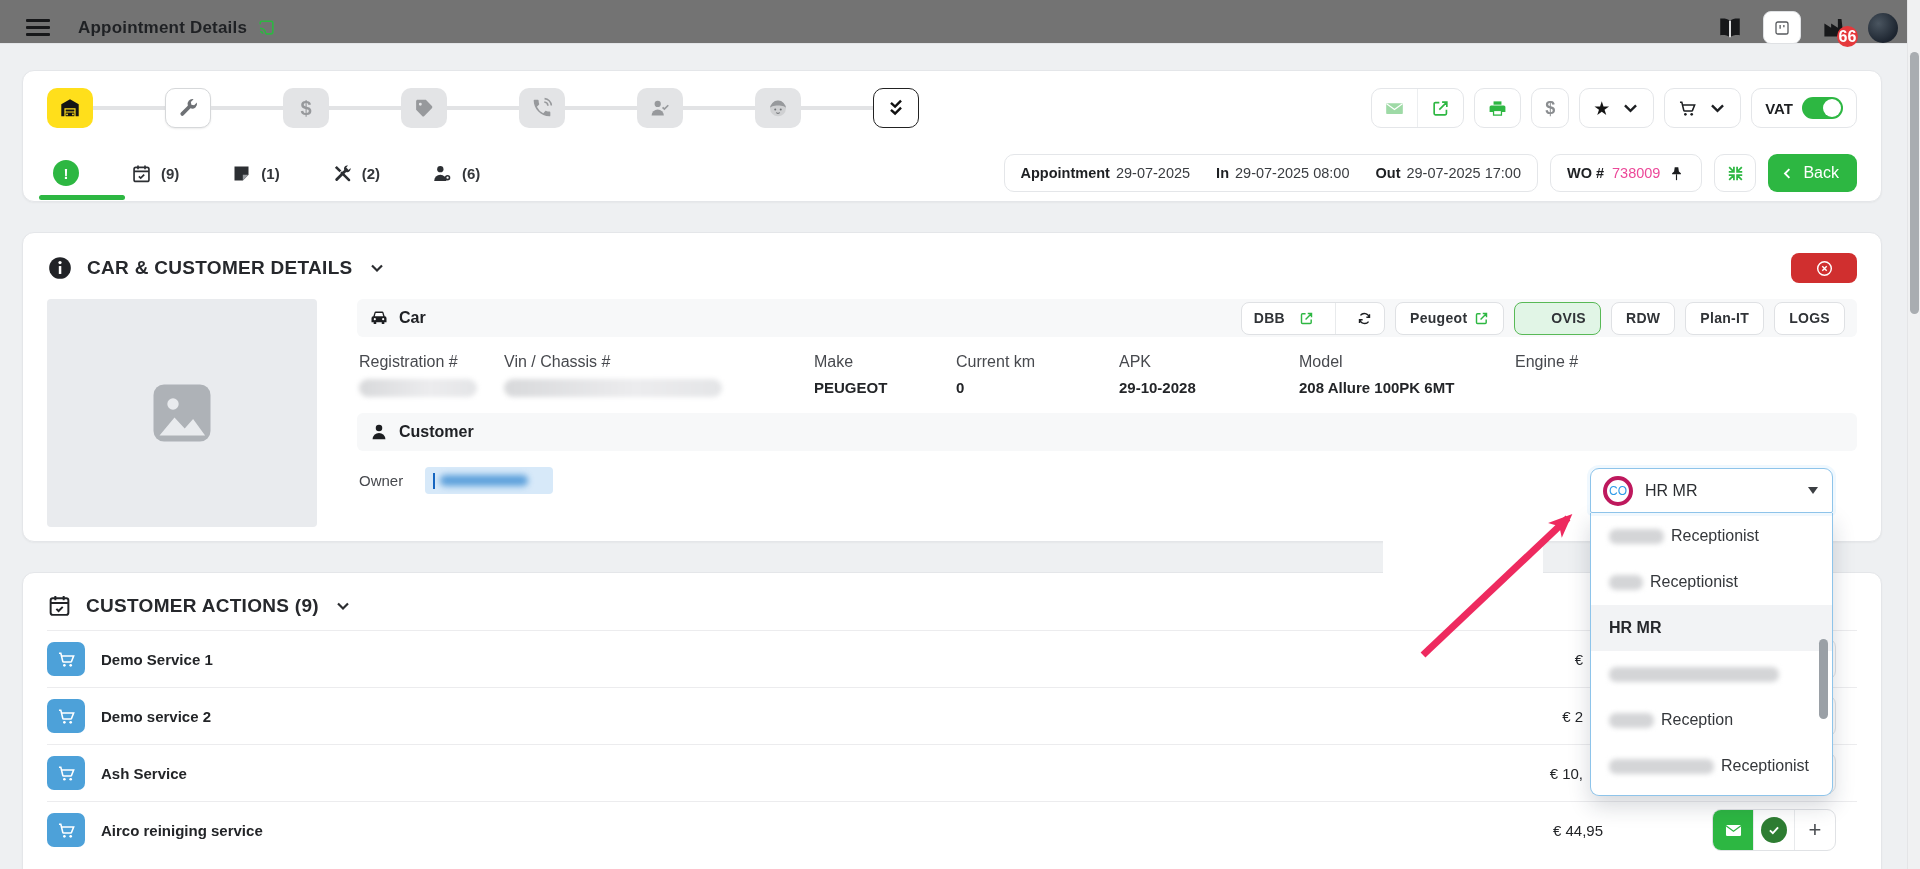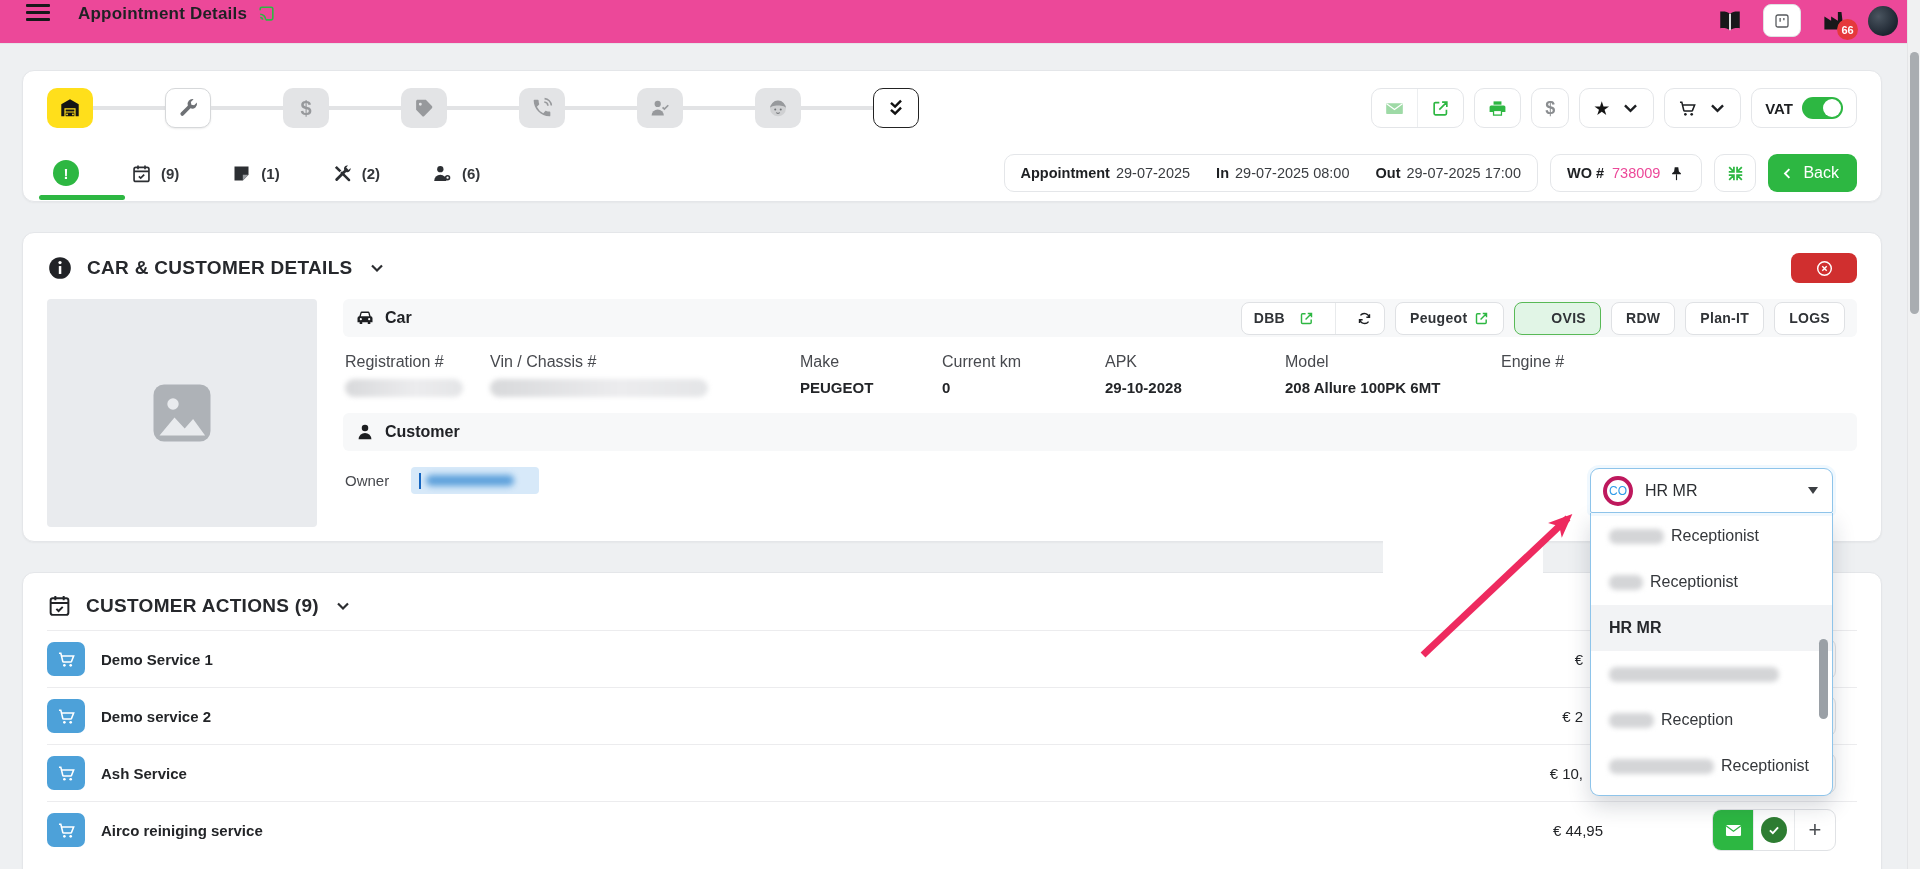--- a/index.html
+++ b/index.html
@@ -1,29 +1,29 @@
 <!DOCTYPE html>
 <html><head>
 <meta charset="utf-8">
 <style>
   * { margin:0; padding:0; box-sizing:border-box; }
   html,body { width:1920px; height:869px; overflow:hidden; }
   body { font-family:"Liberation Sans","DejaVu Sans",sans-serif; background:#eef0f2; color:#2f3237; position:relative; }
 
   
-  .topbar { height:44px; background:#ec4899; border-bottom:1px solid #e3e5e8; display:flex; align-items:flex-start; padding:4px 22px 0 26px; position:relative; z-index:5; }
+  .topbar { height:44px; background:#737373; border-bottom:1px solid #e3e5e8; display:flex; align-items:center; padding:12px 22px 0 26px; position:relative; z-index:5; }
   .hamburger { width:24px; display:flex; flex-direction:column; gap:4px; cursor:pointer; }
   .hamburger span { height:3px; background:#17181a; border-radius:1px; }
   .app-title { font-size:17px; font-weight:700; color:#1f2124; margin-left:28px; letter-spacing:.2px; }
   .cast { margin-left:10px; display:flex; align-items:center; }
   .topbar-right { margin-left:auto; display:flex; align-items:center; gap:20px; }
   .icon-btn { display:flex; align-items:center; justify-content:center; cursor:pointer; }
   .boxed-btn { width:38px; height:33px; border:1px solid #dfe1e4; border-radius:8px; background:#fff; }
   .badge-wrap { position:relative; }
-  .badge { position:absolute; right:-10px; bottom:-6px; background:#e5393c; color:#fff; font-size:11px; font-weight:700; min-width:21px; height:21px; border-radius:50%; display:flex; align-items:center; justify-content:center; }
+  .badge { position:absolute; right:-10px; bottom:-6px; background:#e5393c; color:#fff; font-size:16px; font-weight:700; min-width:21px; height:21px; border-radius:50%; display:flex; align-items:center; justify-content:center; }
   .avatar { width:30px; height:30px; border-radius:50%; background:radial-gradient(circle at 35% 35%, #4a5560, #1d2530 70%); }
 
   
   .content { padding:26px 38px 0 22px; }
   .card { background:#fff; border:1px solid #e4e6e9; border-radius:12px; box-shadow:0 1px 2px rgba(20,20,30,.04); }
   .card-stepper { height:132px; padding:0 24px; position:relative; margin-bottom:30px; }
 
   
   .stepper-row { height:74px; display:flex; align-items:center; }
   .steps { display:flex; align-items:center; }
@@ -68,21 +68,21 @@
   
   .card-details { height:310px; padding:20px 24px 24px; margin-bottom:30px; position:relative; }
   .sec-header { display:flex; align-items:center; gap:14px; }
   .sec-title { font-size:19px; font-weight:700; letter-spacing:.3px; color:#26282c; }
   .sec-chev { width:20px; height:20px; cursor:pointer; }
   .close-red { margin-left:auto; width:66px; height:30px; background:#d02f2f; border-radius:8px; display:flex; align-items:center; justify-content:center; cursor:pointer; }
   .close-red svg { width:19px; height:19px; }
 
   .details-body { display:flex; margin-top:16px; }
   .photo { width:270px; height:228px; background:#e9ebee; border-radius:4px; display:flex; align-items:center; justify-content:center; flex:0 0 auto; }
-  .car-panel { flex:1; margin-left:26px; }
+  .car-panel { flex:1; margin-left:40px; }
   .band { height:38px; background:#f7f8f9; border-radius:6px; display:flex; align-items:center; padding:0 12px; }
   .band-title { font-size:16px; font-weight:700; color:#202226; margin-left:10px; }
   .band svg.band-ic { width:20px; height:20px; }
   .car-btns { margin-left:auto; display:flex; align-items:center; gap:10px; }
   .cbtn { height:33px; border:1px solid #dfe1e4; border-radius:8px; background:#fff; display:flex; align-items:center; padding:0 14px; font-size:14px; font-weight:700; color:#303337; letter-spacing:.3px; cursor:pointer; gap:7px; }
   .cbtn svg { width:15px; height:15px; }
   .cbtn .seg-div { width:1px; height:100%; background:#e8eaec; margin:0 2px; }
   .cbtn.group { padding:0; }
   .cbtn.group .gseg { padding:0 12px; height:100%; display:flex; align-items:center; gap:14px; }
   .cbtn.ovis { background:#e1f5e6; border-color:#58b956;padding-left:36px; }

